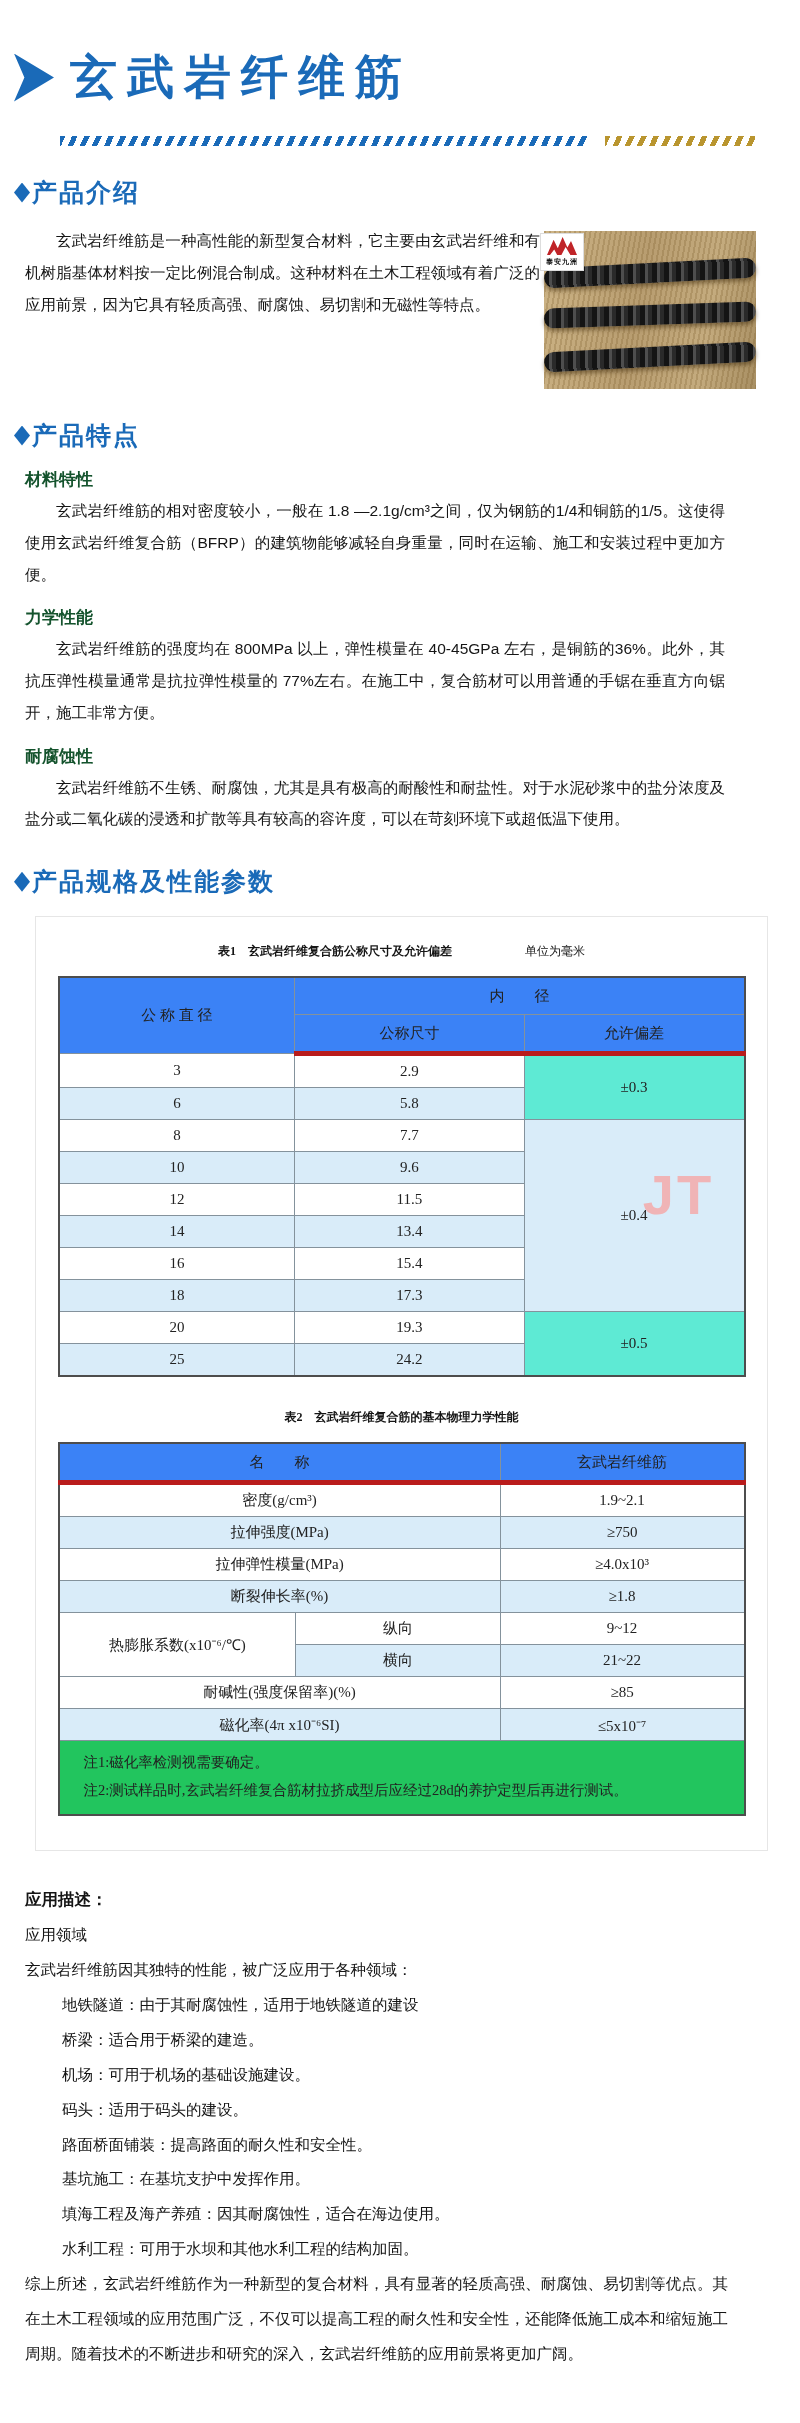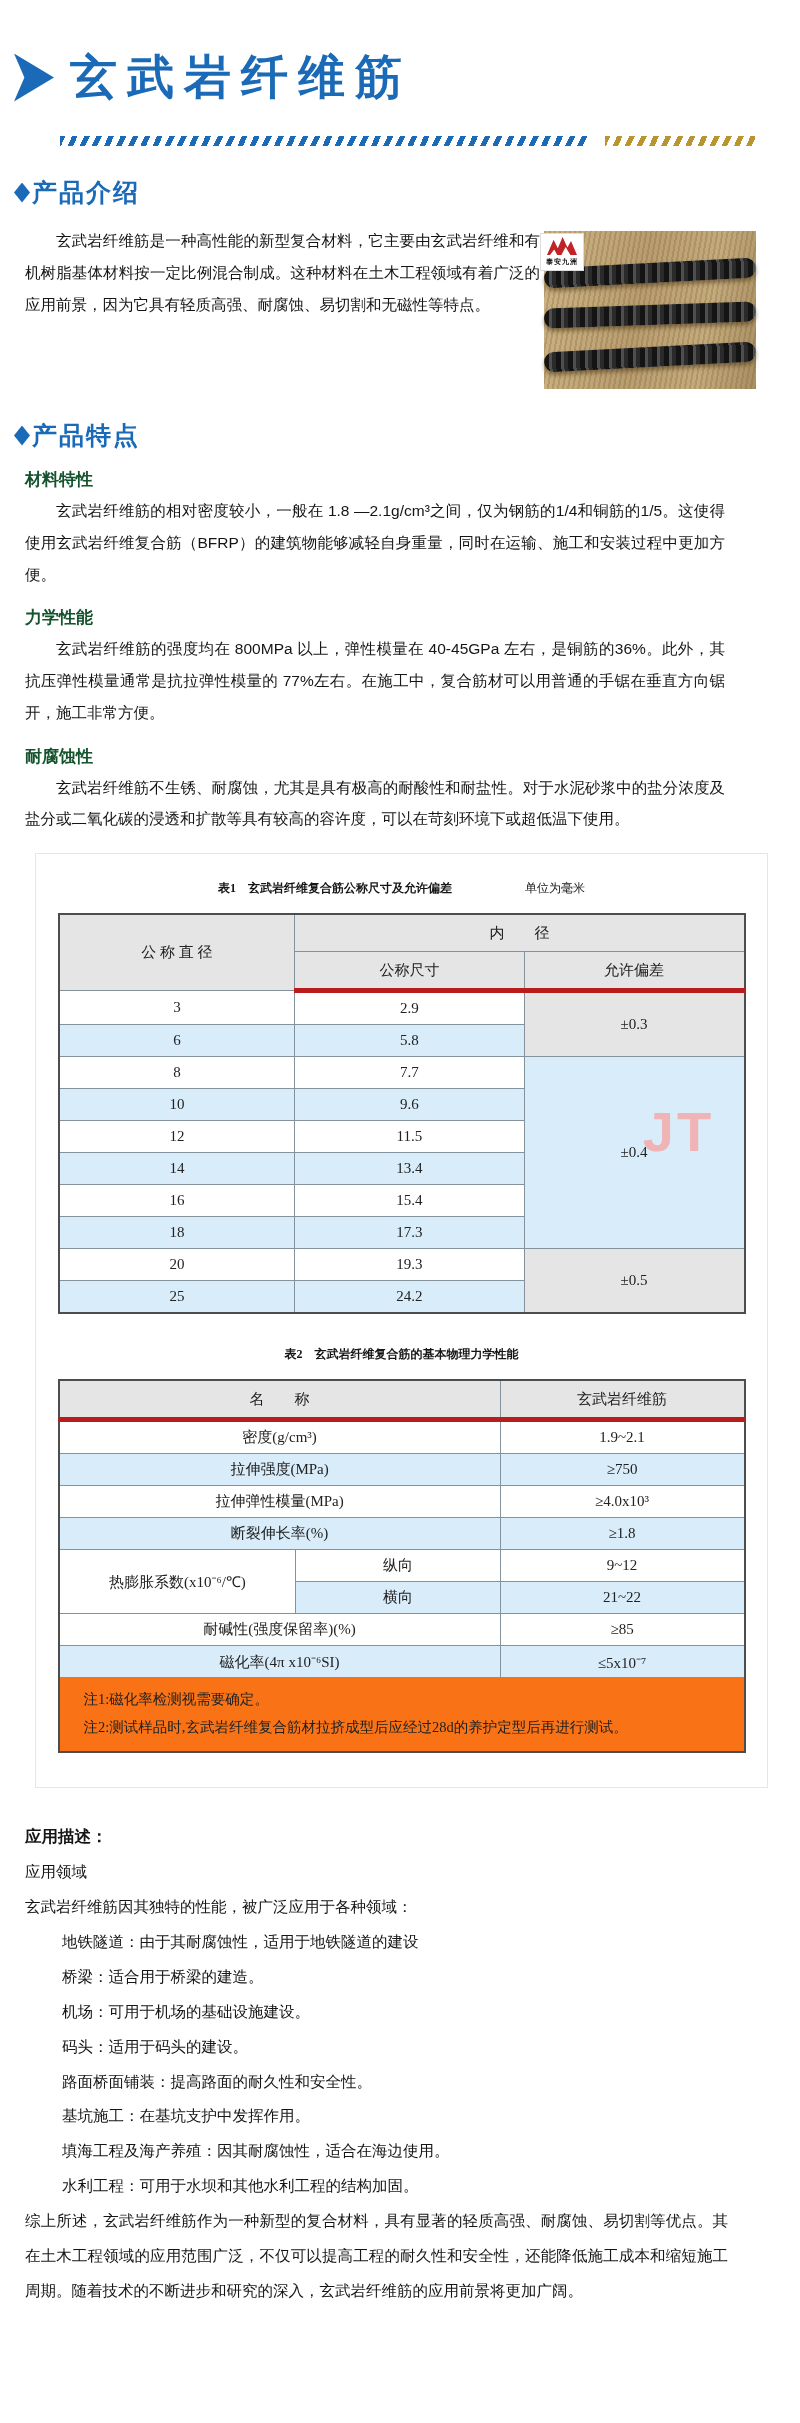--- a/index.html
+++ b/index.html
@@ -48,30 +48,30 @@
 
   
   .specs-panel{margin:18px 32px 0 35px;border:1px solid #e6e6e6;padding:20px 10px 34px;}
   .tcap{text-align:center;font-size:12px;margin-top:6px;font-family:"Liberation Serif",serif;}
   .tcap-b{font-weight:bold;}
   .tcap-u{margin-left:70px;}
   table.spec{width:688px;margin:16px auto 0;border-collapse:collapse;text-align:center;
       font-family:"Liberation Serif",serif;font-size:15px;color:#222;
       border:2px solid #4d4d4d;}
   table.spec td,table.spec th{border:1px solid #84929c;font-weight:normal;padding:3px 4px;}
-  table.spec tr.hrow th{background:#e5e5e5;height:30px;}
+  table.spec tr.hrow th{background:#3b82f6;height:30px;}
   table.spec tr.hdiv th{border-bottom:5px solid #b91c1c;}
   td.alt{background:#d9ecf9;}
-  td.tol{background:#e5e5e5;}
+  td.tol{background:#5eead4;}
   td.tol-blue{background:#d9ecf9;position:relative;}
   .jt{position:absolute;left:54%;top:22%;font-size:56px;font-weight:bold;color:#f0b4b6;
       font-family:"Liberation Sans",sans-serif;letter-spacing:3px;z-index:1;}
   .tolv{position:relative;z-index:2;}
   table.spec td{height:25px;}
-  table.spec .note-cell{text-align:left;padding:8px 8px 10px 24px;line-height:1.9;font-size:14.5px;background:#f97316;}
+  table.spec .note-cell{text-align:left;padding:8px 8px 10px 24px;line-height:1.9;font-size:14.5px;background:#22c55e;}
 
   
   .app{margin:30px 72px 0 25px;font-size:15.5px;line-height:2.25;}
   .app-title{font-weight:bold;font-size:16.5px;}
   .app-items div{padding-left:37px;}
   .app-sum{text-align:justify;margin:0;}
 </style>
 </head>
 <body>
 
@@ -112,20 +112,24 @@
   </div>
   <div class="feat">
     <h3>材料特性</h3>
     <p class="para">玄武岩纤维筋的相对密度较小，一般在 1.8 —2.1g/cm³之间，仅为钢筋的1/4和铜筋的1/5。这使得使用玄武岩纤维复合筋（BFRP）的建筑物能够减轻自身重量，同时在运输、施工和安装过程中更加方便。</p>
     <h3>力学性能</h3>
     <p class="para">玄武岩纤维筋的强度均在 800MPa 以上，弹性模量在 40-45GPa 左右，是铜筋的36%。此外，其抗压弹性模量通常是抗拉弹性模量的 77%左右。在施工中，复合筋材可以用普通的手锯在垂直方向锯开，施工非常方便。</p>
     <h3>耐腐蚀性</h3>
     <p class="para">玄武岩纤维筋不生锈、耐腐蚀，尤其是具有极高的耐酸性和耐盐性。对于水泥砂浆中的盐分浓度及盐分或二氧化碳的浸透和扩散等具有较高的容许度，可以在苛刻环境下或超低温下使用。</p>
   </div>
 
+  <div class="sec">
+    <span class="diamond"></span>
+    <span class="sec-t">产品规格及性能参数</span>
+  </div>
   <div class="specs-panel">
 
     <div class="tcap">
       <span class="tcap-b">表1　玄武岩纤维复合筋公称尺寸及允许偏差</span>
       <span class="tcap-u">单位为毫米</span>
     </div>
 
     <table class="spec">
       <colgroup>
           <col style="width:237px">

